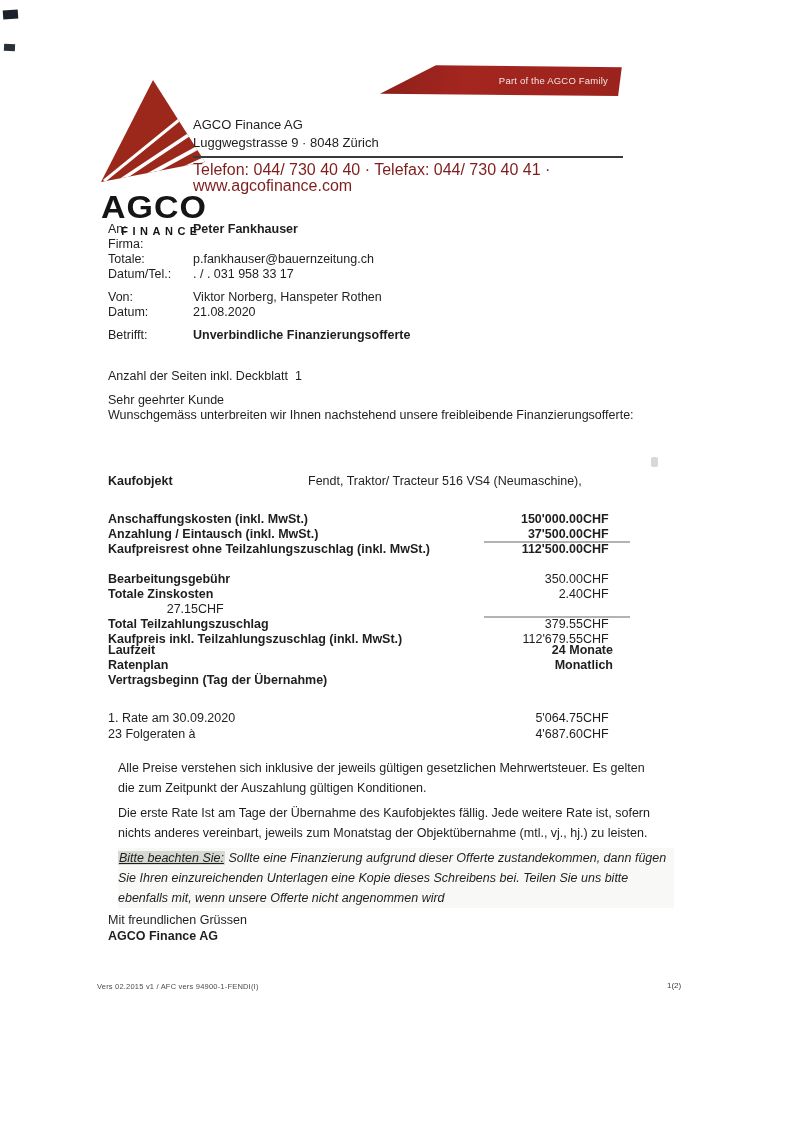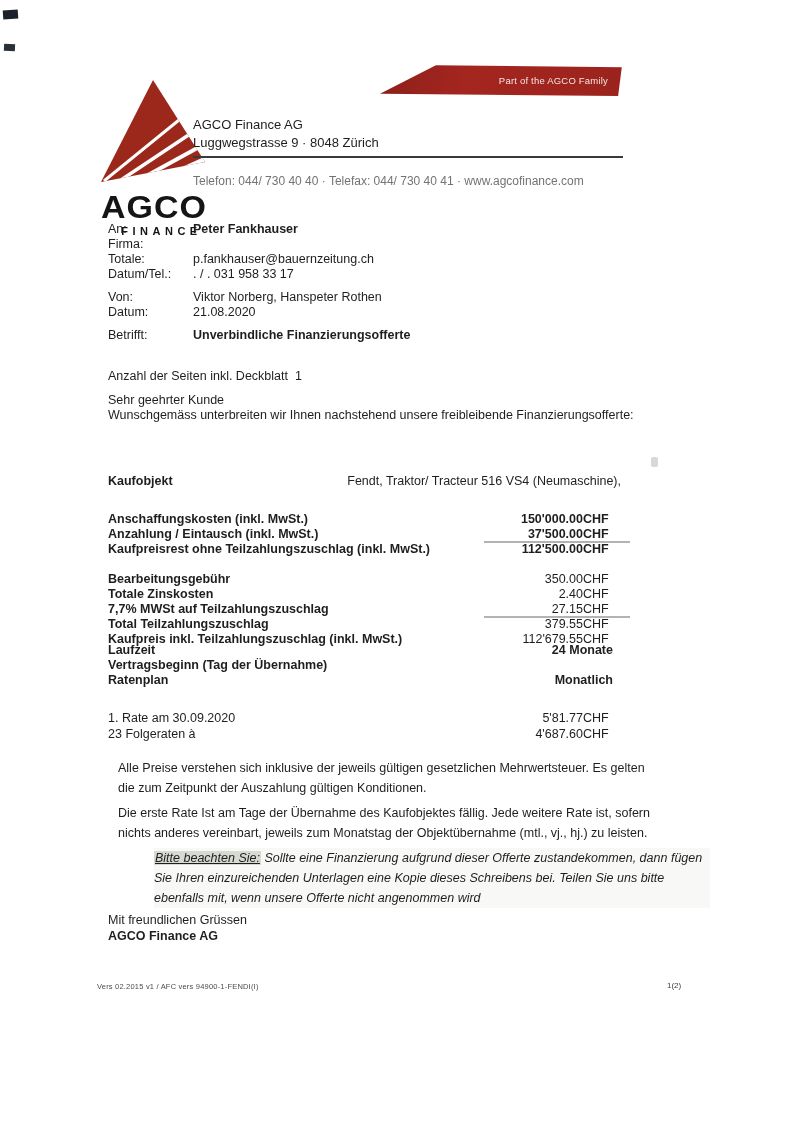--- a/index.html
+++ b/index.html
@@ -30,39 +30,39 @@
   
   .logo{left:98px;top:78px;width:112px;text-align:center;}
   .logo-word{font-size:34px;font-weight:700;letter-spacing:1px;line-height:30px;color:#151515;transform:scaleY(.92);}
   .logo-sub{font-size:11px;font-weight:700;letter-spacing:4.5px;line-height:18px;color:#151515;margin-left:15px;}
 
   
   .hdr{left:193px;top:116px;width:430px;}
   .hdr-company{font-size:13px;line-height:18px;}
   .hdr-address{font-size:13px;line-height:18px;}
   .hdr-rule{border-top:2px solid #3a3a3a;margin-top:4px;}
-  .hdr-contact{font-size:12px;line-height:16px;margin-top:15px;color:#737373;}
+  .hdr-contact{font-size:16px;line-height:16px;margin-top:4px;color:#7f1d1d;}
 
   
   .meta{left:108px;top:222px;width:513px;}
   .meta-row{display:flex;height:15px;}
   .meta-label{width:85px;flex:0 0 85px;}
   .gap8{height:8px;}
 
   
   .cols{left:108px;width:505px;}
   .crow{display:flex;height:15px;position:relative;align-items:baseline;}
   .crow .lbl{flex:1;}
   .crow .amt{width:90px;text-align:right;}
   .crow .cur{width:30px;text-align:left;}
   .sumline{position:absolute;left:376px;width:146px;bottom:-1px;border-bottom:2px solid #b3b3b3;}
 
   .obj-row{left:108px;top:474px;width:513px;display:flex;}
   .obj-row .lbl{flex:0 0 200px;}
-  .obj-row .val{flex:1;text-align:right;}
+  .obj-row .val{flex:1;}
 
   .para{left:118px;width:556px;line-height:20px;}
   .note{font-style:italic;background:rgba(204,212,198,0.14);}
   .note-lead{text-decoration:underline;background:#d7dad2;padding:0 1px;}
 
   .footer-left{left:97px;top:982px;font-size:7.5px;color:#4c4c4c;letter-spacing:.2px;}
   .footer-right{left:667px;top:981px;font-size:8px;color:#3f3f3f;}
 </style>
 </head>
 <body>
@@ -167,21 +167,20 @@
     <span class="lbl b">Bearbeitungsgebühr</span>
     <span class="amt">350.00</span>
     <span class="cur">CHF</span>
   </div>
   <div class="crow">
     <span class="lbl b">Totale Zinskosten</span>
     <span class="amt">2.40</span>
     <span class="cur">CHF</span>
   </div>
   <div class="crow">
-    <span class="lbl b">7,7% MWSt auf Teilzahlungszuschlag</span>
     <span class="amt">27.15</span>
     <span class="cur">CHF</span>
     <span class="sumline"></span>
   </div>
   <div class="crow">
     <span class="lbl b">Total Teilzahlungszuschlag</span>
     <span class="amt">379.55</span>
     <span class="cur">CHF</span>
   </div>
   <div class="crow">
@@ -190,46 +189,46 @@
     <span class="cur">CHF</span>
   </div>
 </div>
 
 <div class="abs t cols" style="top:643px;">
   <div class="crow">
     <span class="lbl b">Laufzeit</span>
     <span class="b" style="margin-left:auto;">24 Monate</span>
   </div>
   <div class="crow">
+    <span class="lbl b">Ratenplan</span>
+    <span class="b" style="margin-left:auto;">Monatlich</span>
+  </div>
+  <div class="crow">
     <span class="lbl b">Vertragsbeginn (Tag der Übernahme)</span>
     <span class="b" style="margin-left:auto;"></span>
-  </div>
-  <div class="crow">
-    <span class="lbl b">Ratenplan</span>
-    <span class="b" style="margin-left:auto;">Monatlich</span>
   </div>
 </div>
 
 <div class="abs t cols" style="top:711px;">
   <div class="crow" style="height:16px;">
     <span class="lbl">1. Rate am 30.09.2020</span>
-    <span class="amt">5'81.77</span>
+    <span class="amt">5'064.75</span>
     <span class="cur">CHF</span>
   </div>
   <div class="crow" style="height:16px;">
     <span class="lbl">23 Folgeraten à</span>
     <span class="amt">4'687.60</span>
     <span class="cur">CHF</span>
   </div>
 </div>
 
 <div class="abs t para" style="top:758px;width:546px;">Alle Preise verstehen sich inklusive der jeweils gültigen gesetzlichen Mehrwertsteuer. Es gelten die zum Zeitpunkt der Auszahlung gültigen Konditionen.</div>
 <div class="abs t para" style="top:803px;">Die erste Rate Ist am Tage der Übernahme des Kaufobjektes fällig. Jede weitere Rate ist, sofern nichts anderes vereinbart, jeweils zum Monatstag der Objektübernahme (mtl., vj., hj.) zu leisten.</div>
 
-<div class="abs t para note" style="top:848px;margin-left:36px;">
+<div class="abs t para note" style="top:848px;">
   <span class="note-lead">Bitte beachten Sie:</span><span> Sollte eine Finanzierung aufgrund dieser Offerte zustandekommen, dann fügen Sie Ihren einzureichenden Unterlagen eine Kopie dieses Schreibens bei. Teilen Sie uns bitte ebenfalls mit, wenn unsere Offerte nicht angenommen wird</span>
 </div>
 
 <div class="abs t" style="left:108px;top:913px;">Mit freundlichen Grüssen</div>
 <div class="abs t b" style="left:108px;top:929px;">AGCO Finance AG</div>
 
 <div class="abs footer-left">Vers 02.2015 v1 / AFC vers 94900-1-FENDI(I)</div>
 <div class="abs footer-right">1(2)</div>
 
 </body></html>

